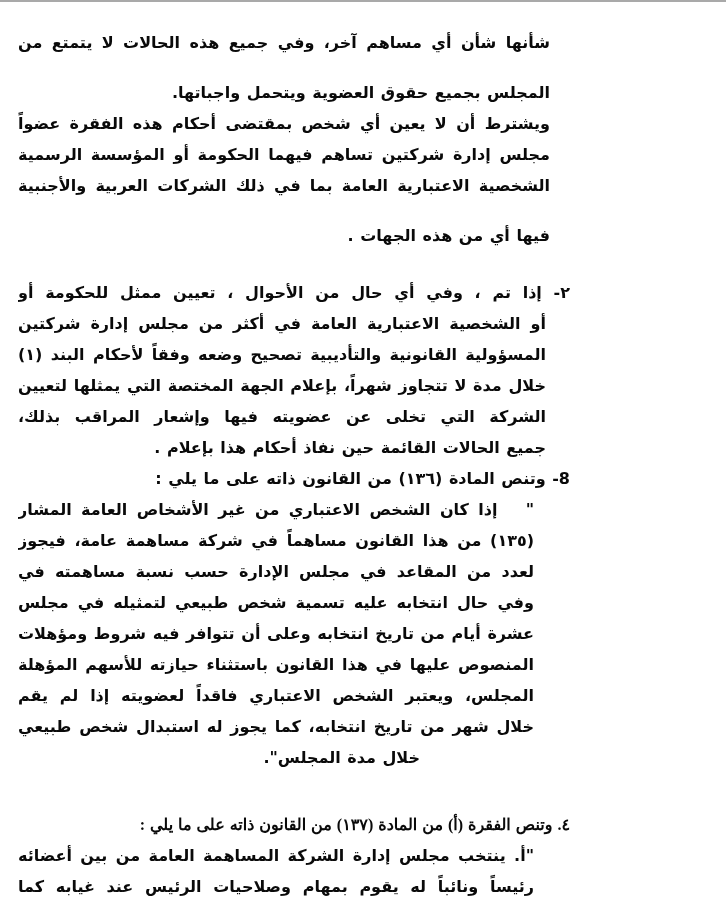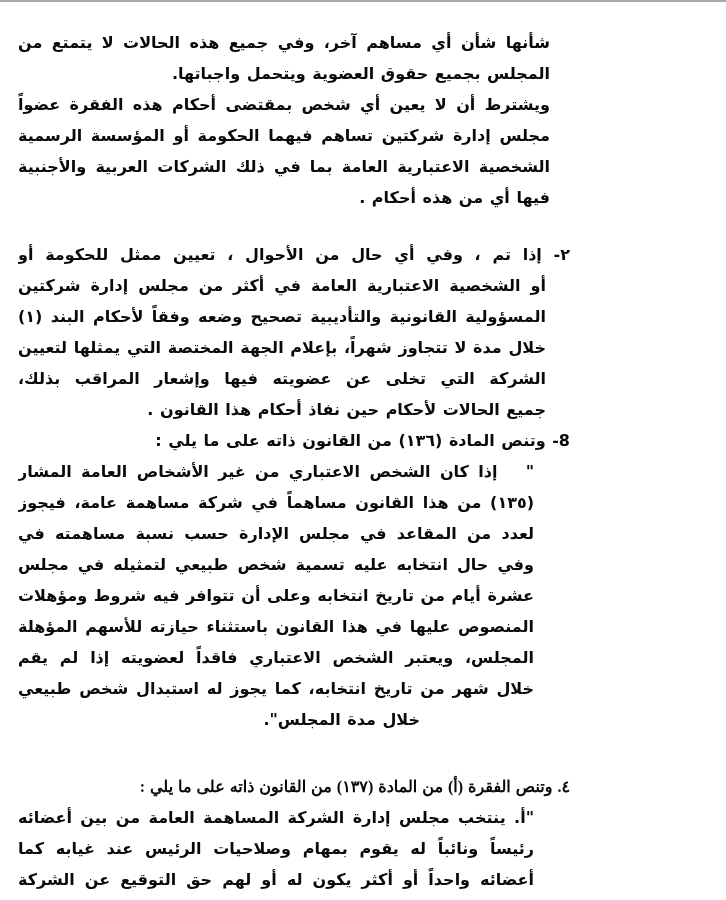--- a/index.html
+++ b/index.html
@@ -36,21 +36,21 @@
     line-height:31px;
     height:31px;
     overflow:hidden;
     text-align:justify;
     text-align-last:justify;
     word-spacing:1px;
   }
   
   .b-para1 .line{padding-right:20px;}
   .b-para1 .line:nth-child(2),
-  .b-para1 .line:nth-child(6){text-align-last:auto;}
+  .b-para1 .line:nth-child(6){text-align-last:auto;margin-top:19px;}
   
   .b-item2{margin-top:26px;}
   .b-item2 .line{padding-right:24px;}
   .b-item2 .line:first-child{padding-right:0;}
   .b-item2 .line:nth-child(6){text-align-last:auto;}
   
   .b-h3 .line,.b-h4 .line{text-align-last:auto;}
   .b-h4{margin-top:36px;font-family:Liberation Serif, serif;}
   
   .b-q3 .line,.b-q4 .line{padding-right:36px;}
@@ -64,30 +64,30 @@
 
 <div class="edge-bar"></div>
 
 <main class="page">
   <section class="block b-para1">
       <div class="line">شأنها شأن أي مساهم آخر، وفي جميع هذه الحالات لا يتمتع من يمثلها في</div>
       <div class="line">المجلس بجميع حقوق العضوية ويتحمل واجباتها.</div>
       <div class="line">ويشترط أن لا يعين أي شخص بمقتضى أحكام هذه الفقرة عضواً في أكثر من</div>
       <div class="line">مجلس إدارة شركتين تساهم فيهما الحكومة أو المؤسسة الرسمية العامة أو</div>
       <div class="line">الشخصية الاعتبارية العامة بما في ذلك الشركات العربية والأجنبية التي تساهم</div>
-      <div class="line">فيها أي من هذه أحكام .</div>
+      <div class="line">فيها أي من هذه الجهات .</div>
     </section>
 
   <section class="block b-item2">
       <div class="line">٢- إذا تم ، وفي أي حال من الأحوال ، تعيين ممثل للحكومة أو المؤسسة الرسمية العامة</div>
       <div class="line">أو الشخصية الاعتبارية العامة في أكثر من مجلس إدارة شركتين فعليه وتحت طائلة</div>
       <div class="line">المسؤولية القانونية والتأديبية تصحيح وضعه وفقاً لأحكام البند (١) من هذه الفقرة ،</div>
       <div class="line">خلال مدة لا تتجاوز شهراً، بإعلام الجهة المختصة التي يمثلها لتعيين بديل له في</div>
       <div class="line">الشركة التي تخلى عن عضويته فيها وإشعار المراقب بذلك، وينطبق هذا الحكم على</div>
-      <div class="line">جميع الحالات لأحكام حين نفاذ أحكام هذا القانون .</div>
+      <div class="line">جميع الحالات القائمة حين نفاذ أحكام هذا بإعلام .</div>
     </section>
 
   <section class="block b-h3">
       <div class="line">8- وتنص المادة (١٣٦) من القانون ذاته على ما يلي :</div>
     </section>
 
   <section class="block b-q3">
       <div class="line">"&nbsp;&nbsp;&nbsp;إذا كان الشخص الاعتباري من غير الأشخاص العامة المشار إليهم في المادة</div>
       <div class="line">(١٣٥) من هذا القانون مساهماً في شركة مساهمة عامة، فيجوز له الترشح</div>
       <div class="line">لعدد من المقاعد في مجلس الإدارة حسب نسبة مساهمته في رأسمال الشركة</div>

